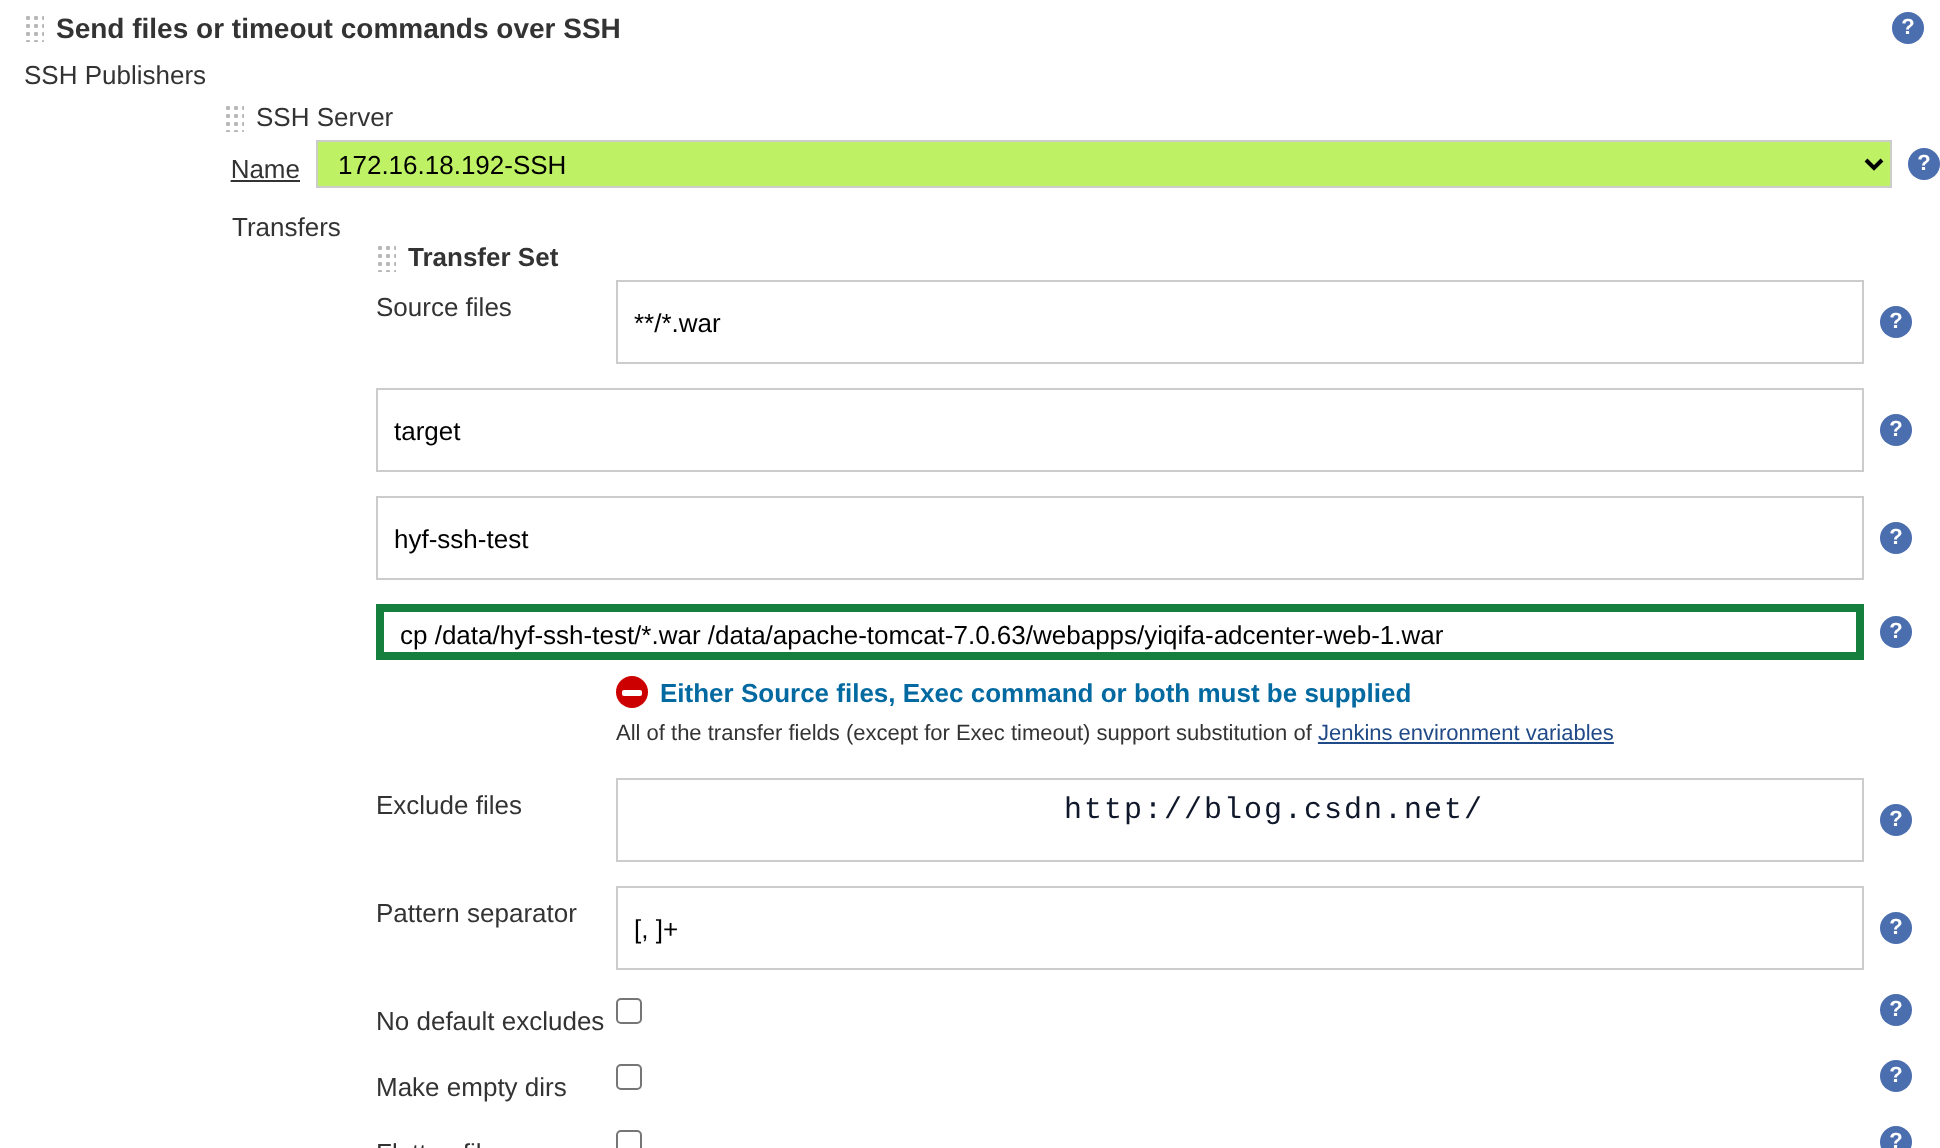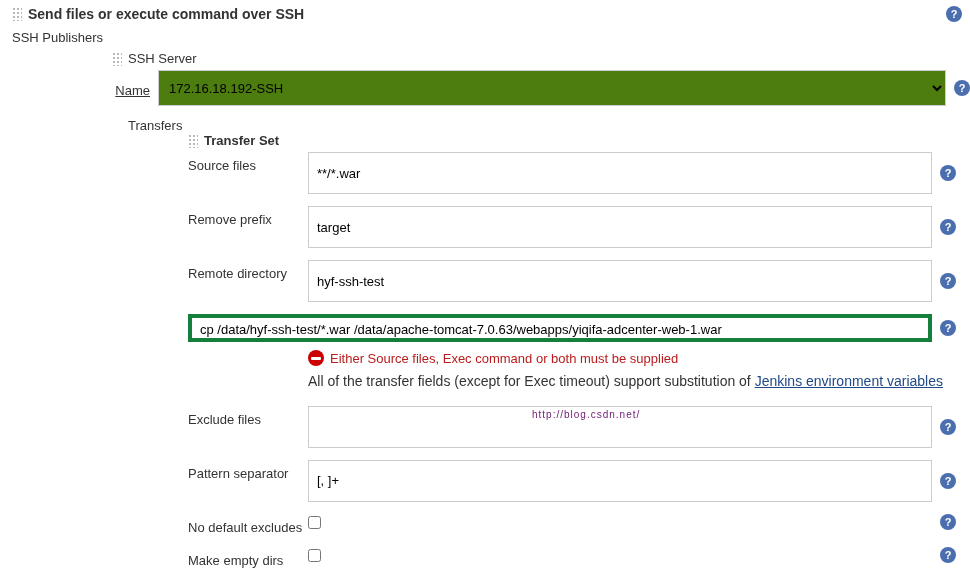--- a/index.html
+++ b/index.html
@@ -55,23 +55,23 @@
     .label-col {
       width: 46px;
       text-align: right;
       padding-right: 8px;
       padding-top: 4px;
       text-decoration: underline;
     }
     .select-wrap { flex: 1; display: flex; align-items: center; }
     select.full {
       flex: 1;
-      height: 36px;
+      height: 24px;
       border: 1px solid #ccc;
-      background: #4d7c0f;
+      background: #bef264;
       padding: 2px 6px;
       font: inherit;
     }
 
     .toolbar {
       display: flex; justify-content: flex-end;
       padding: 4px 38px 8px 0;
       gap: 8px;
     }
     .notepad-icon {
@@ -146,46 +146,46 @@
       width: 16px; height: 16px; border-radius: 50%;
       background: #c00;
       position: relative;
       flex-shrink: 0;
     }
     .stop-icon::after{
       content:""; position:absolute;
       left:3px; right:3px; top:6.5px; height:3px;
       background:#fff; border-radius:1px;
     }
-    .error-text { color: #b91c1c; font-weight: normal; font-size: 13px; text-align: right; }
+    .error-text { color: #0369a1; font-weight: bold; font-size: 13px; text-align: right; }
     .hint-row {
       margin: 0 0 14px 120px;
-      font-size: 14px; color: #333;
+      font-size: 11px; color: #333;
       max-width: 640px;
       line-height: 1.4;
     }
     .hint-row a { color: #204a87; text-decoration: underline; cursor: pointer; }
 
     .watermark {
       position: absolute;
       left: 420px; top: 293px;
-      color: #701a75;
-      font-family: Liberation Sans, sans-serif;
-      font-size: 10px;
+      color: #0f172a;
+      font-family: Liberation Mono, monospace;
+      font-size: 15px;
       letter-spacing: 1px;
       pointer-events: none;
       z-index: 0;
     }
   </style>
 </head>
 <body>
 
 <div class="header-row">
   <span class="drag-grip"></span>
-  <span class="section-title">Send files or execute command over SSH</span>
+  <span class="section-title">Send files or timeout commands over SSH</span>
   <span class="help-icon top-help">?</span>
 </div>
 
 <div class="pub-label">SSH Publishers</div>
 
 <div class="server-block">
   <div class="server-title-row">
     <span class="drag-grip"></span>
     <span class="server-title">SSH Server</span>
   </div>
@@ -194,45 +194,43 @@
     <div class="select-wrap">
       <select class="full">
         <option>172.16.18.192-SSH</option>
       </select>
       <span class="help-icon right-help">?</span>
     </div>
   </div>
 
 
   <div class="transfers-wrap">
-    <span class="transfers-label" style="position:static; display:inline-block; margin-left:16px; width:64px; vertical-align:top;">Transfers</span>
+    <span class="transfers-label" style="position:static; display:inline-block; margin-left:4px; width:64px; vertical-align:top;">Transfers</span>
     <div class="transfer-block" style="margin-left:76px; display:inline-block; width: calc(100% - 90px); vertical-align:top;">
       <div class="ts-title-row">
         <span class="drag-grip"></span>
         <span>Transfer Set</span>
       </div>
 
       <div class="field-row">
         <div class="field-label">Source files</div>
         <div class="field-input-wrap">
           <input class="text" type="text" value="**/*.war" style="">
           <span class="help-icon right-help">?</span>
         </div>
       </div>
 
       <div class="field-row">
-        <div class="field-label">Remove prefix</div>
         <div class="field-input-wrap">
           <input class="text" type="text" value="target" style="">
           <span class="help-icon right-help">?</span>
         </div>
       </div>
 
       <div class="field-row">
-        <div class="field-label">Remote directory</div>
         <div class="field-input-wrap">
           <input class="text" type="text" value="hyf-ssh-test" style="">
           <span class="help-icon right-help">?</span>
         </div>
       </div>
 
       <div class="watermark">http://blog.csdn.net/</div>
 
       <div class="field-row">
         <div class="field-input-wrap">

